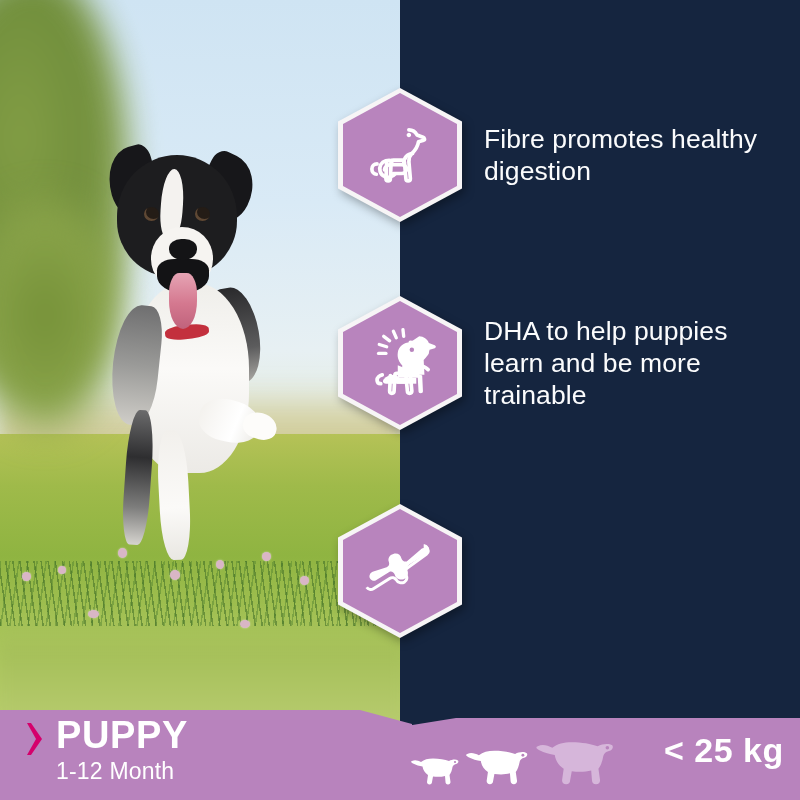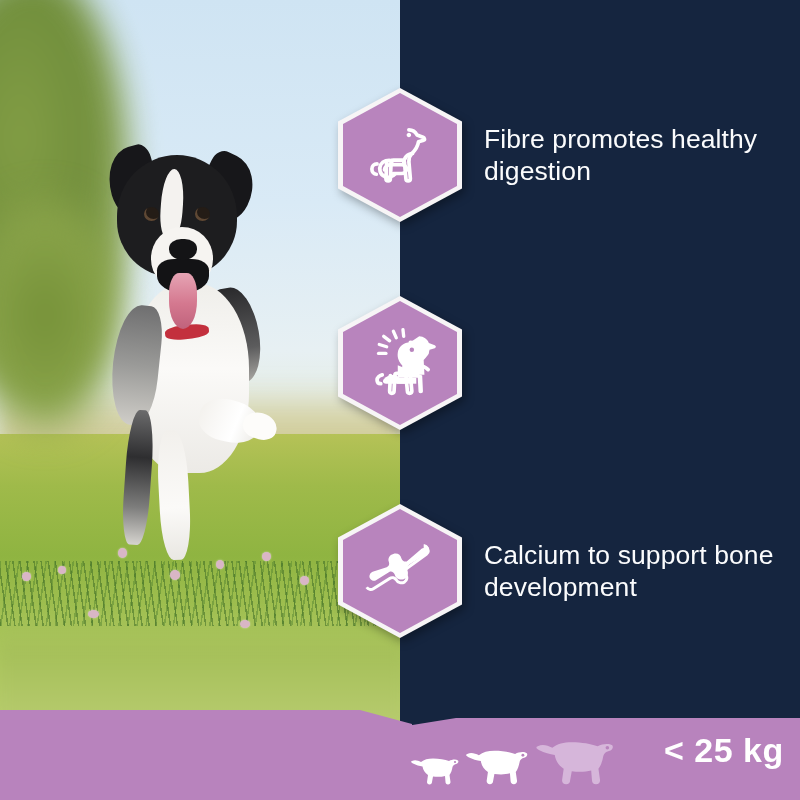--- a/index.html
+++ b/index.html
@@ -345,39 +345,49 @@
           <path d="M64 22c-9 0-16 6-17 14-1 7 2 13 6 17v13h30l-1-20c4-4 7-8 8-14l7-2c2-1 2-3 0-4l-8-3c-2-5-7-9-13-9z" fill="#ffffff"></path>
           <path d="M47 53v14c0 2 1 3 3 3h24l1 18c0 2 1 3 3 3s3-1 3-3l-1-21" fill="#ffffff"></path>
           <circle cx="66" cy="32" r="3" fill="#b884bd"></circle>
           <path d="M44 66c-7 0-13 2-16 6-2 3-1 6 3 6h30" fill="#ffffff"></path>
           <path d="M24 78c-3 0-5-2-5-5s3-6 7-7" stroke="#ffffff" stroke-width="5" stroke-linecap="round" fill="none"></path>
           <path d="M75 54c5 0 10 2 13 5" stroke="#ffffff" stroke-width="5" stroke-linecap="round" fill="none"></path>
           <path d="M46 70h26v8H46z" fill="#ffffff"></path>
         </svg>
       </div>
     </div>
+    <div class="benefit-text">DHA to help puppies learn and be more trainable</div>
   </div>
 
   <div class="benefit benefit-3">
     <div class="hexwrap">
       <div class="hex-outer"></div>
       <div class="hex-inner"></div>
       <div class="hex-icon">
         <svg viewBox="0 0 100 100" fill="none" xmlns="http://www.w3.org/2000/svg">
           <path d="M86 18c3 3 3 7 0 9L60 46c-3 2-4 6-2 9 2 4 1 8-2 10-4 2-9 1-11-3-2-3-6-4-9-2L14 74c-3 2-7 1-9-2" stroke="#ffffff" stroke-width="4" fill="none"></path>
           <path d="M82 14c4 0 7 3 7 7 0 3-2 5-4 6L63 41c-3 2-4 5-3 8 2 5 0 10-5 12s-11-1-12-6c-1-3-4-5-7-4L17 63c-3 1-7-1-8-4s1-7 4-8l19-6c3-1 4-4 3-7-2-5 1-10 6-11 5-2 10 1 11 6 1 3 4 5 7 4l19-16c1-1 2-2 4-2z" fill="#ffffff"></path>
         </svg>
       </div>
     </div>
-    <div class="benefit-text">Calcium to support bone development</div>
   </div>
 
   <div class="bar-left"></div>
   <div class="bar-right"></div>
 
+  <div class="bar-content-left">
+    <span class="chevron">
+      <svg viewBox="0 0 16 34" xmlns="http://www.w3.org/2000/svg">
+        <path d="M2 1 L14 17 L2 33 L0 33 L9 17 L0 1 Z" fill="currentColor"></path>
+        <path d="M1 1 L13 17 L1 33 L4 33 L15 17 L4 1 Z" fill="currentColor"></path>
+      </svg>
+    </span>
+    <div class="puppy-title">PUPPY</div>
+    <div class="puppy-sub">1-12 Month</div>
+  </div>
 
   <div class="bar-content-right">
     <div class="dog-sizes">
       <svg class="dog-s" viewBox="0 0 100 68" xmlns="http://www.w3.org/2000/svg">
         <path d="M4 20 C10 17 16 19 22 22 C28 17 36 15 46 15 C58 15 70 17 78 20 C84 17 92 16 96 19 C98 21 96 25 92 26 C88 27 86 29 85 32 C84 38 82 44 79 48 L81 62 C81 65 79 67 76 67 C73 67 71 65 71 62 L70 50 C63 52 54 52 46 51 L44 62 C44 65 42 67 39 67 C36 67 34 65 34 62 L36 48 C30 44 26 38 25 31 C19 30 12 28 6 25 C2 23 1 21 4 20 Z" fill="currentColor"></path>
         <circle cx="90" cy="22" r="2.2" fill="#b883bd"></circle>
       </svg>
       <svg class="dog-m" viewBox="0 0 100 68" xmlns="http://www.w3.org/2000/svg">
         <path d="M4 20 C10 17 16 19 22 22 C28 17 36 15 46 15 C58 15 70 17 78 20 C84 17 92 16 96 19 C98 21 96 25 92 26 C88 27 86 29 85 32 C84 38 82 44 79 48 L81 62 C81 65 79 67 76 67 C73 67 71 65 71 62 L70 50 C63 52 54 52 46 51 L44 62 C44 65 42 67 39 67 C36 67 34 65 34 62 L36 48 C30 44 26 38 25 31 C19 30 12 28 6 25 C2 23 1 21 4 20 Z" fill="currentColor"></path>
         <circle cx="90" cy="22" r="2.2" fill="#b883bd"></circle>

